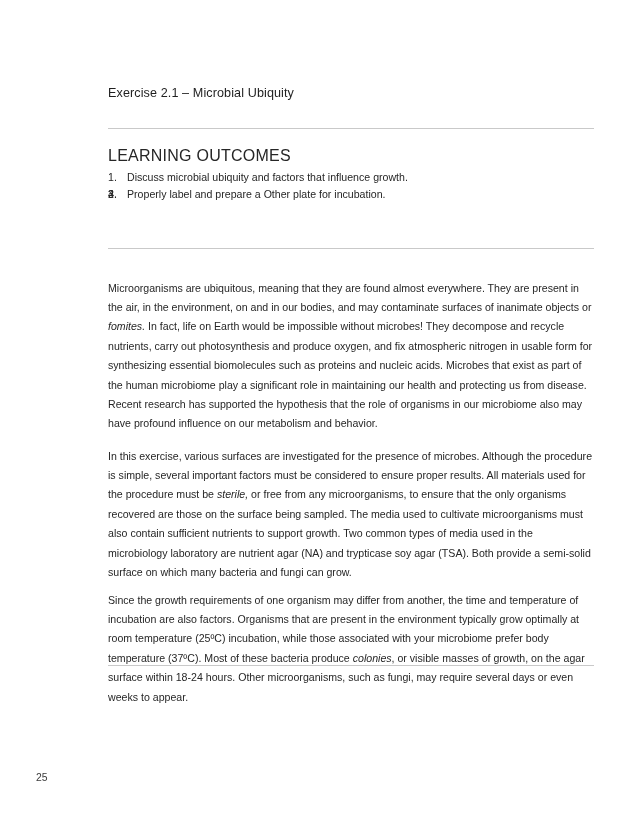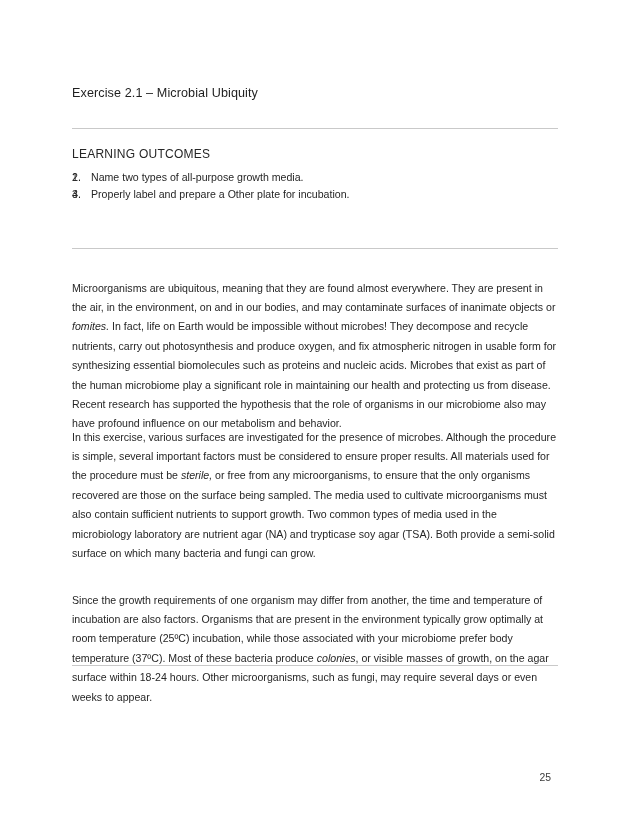--- a/index.html
+++ b/index.html
@@ -12,20 +12,21 @@
     height: 815px;
     position: relative;
     font-family: "Liberation Sans", sans-serif;
     color: #262626;
     -webkit-font-smoothing: antialiased;
   }
   .page {
     position: absolute;
     inset: 0;
     background: #ffffff;
+    margin-left: 36px;
   }
   .doc-title {
     position: absolute;
     left: 72px;
     top: 86px;
     width: 486px;
     font-size: 12.6px;
     letter-spacing: 0.1px;
     color: #1f1f1f;
     white-space: nowrap;
@@ -38,21 +39,21 @@
     background: #c9c9c9;
   }
   .rule-top    { top: 128px; }
   .rule-mid    { top: 248px; }
   .rule-bottom { top: 665px; }
 
   .lo-heading {
     position: absolute;
     left: 72px;
     top: 147px;
-    font-size: 12px;
+    font-size: 16px;
     letter-spacing: 0.25px;
     color: #262626;
     white-space: nowrap;
   }
   .lo-list {
     position: absolute;
     left: 72px;
     top: 169px;
     width: 486px;
     list-style: none;
@@ -74,53 +75,53 @@
   .body-block {
     position: absolute;
     left: 72px;
     width: 486px;
     font-size: 10.6px;
     line-height: 19.4px;
     text-align: left;
     color: #262626;
   }
   .p1 { top: 268px; }
-  .p2 { top: 417px; }
+  .p2 { top: 436px; }
   .p3 { top: 580px; }
 
   .body-block i { }
 
   .page-number {
     position: absolute;
     left: 0;
     top: 772px;
     width: 551px;
-    text-align: right;
+    text-align: left;
     font-size: 10.4px;
     color: #3a3a3a;
   }
 </style>
 </head>
 <body>
 
 <div class="page">
 
   <div class="doc-title">Exercise 2.1 – Microbial Ubiquity</div>
 
   <div class="rule rule-top"></div>
 
   <div class="lo-heading">LEARNING OUTCOMES</div>
 
   <ol class="lo-list">
     <li>
       <span class="num">1.</span>
+      <span>Discuss microbial ubiquity and factors that influence growth.</span>
     </li>
     <li>
       <span class="num">2.</span>
-      <span>Name two types of all-purpose growth media.</span>
     </li>
     <li>
       <span class="num">3.</span>
     </li>
     <li>
       <span class="num">4.</span>
       <span>Properly label and prepare a Other plate for incubation.</span>
     </li>
   </ol>
 

